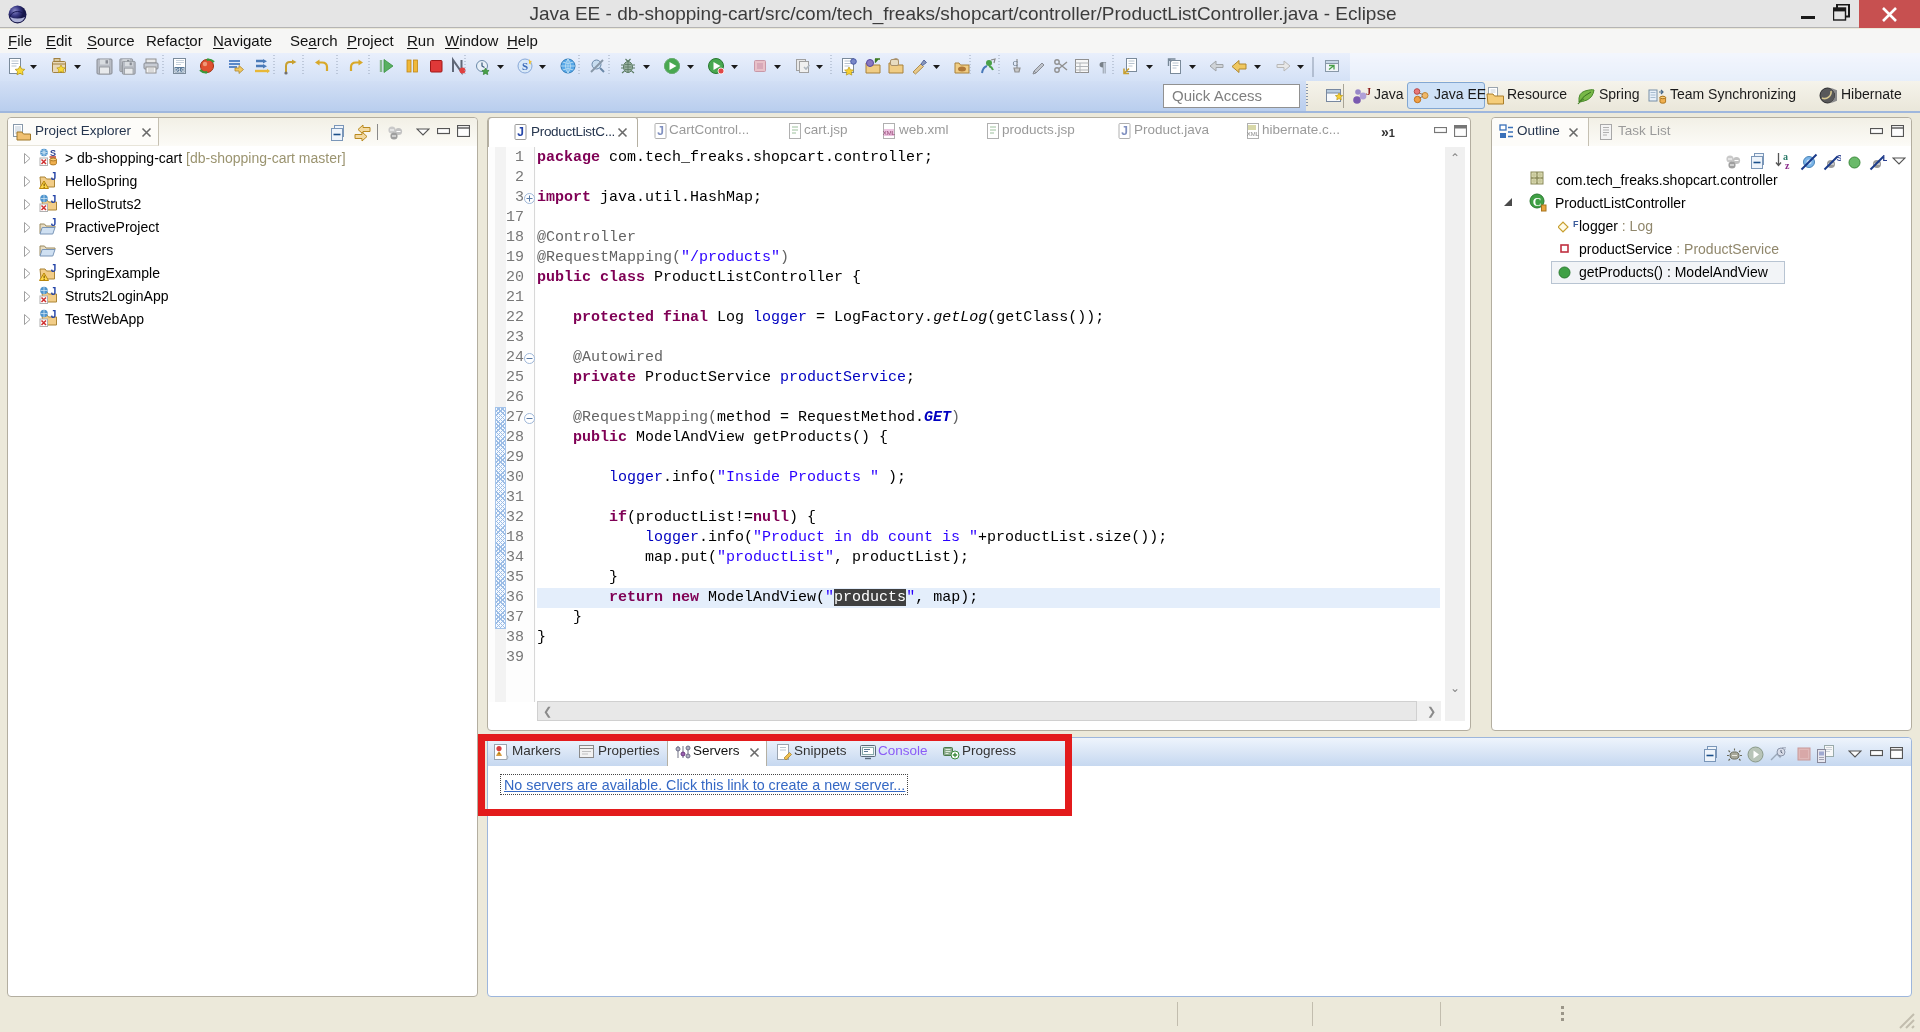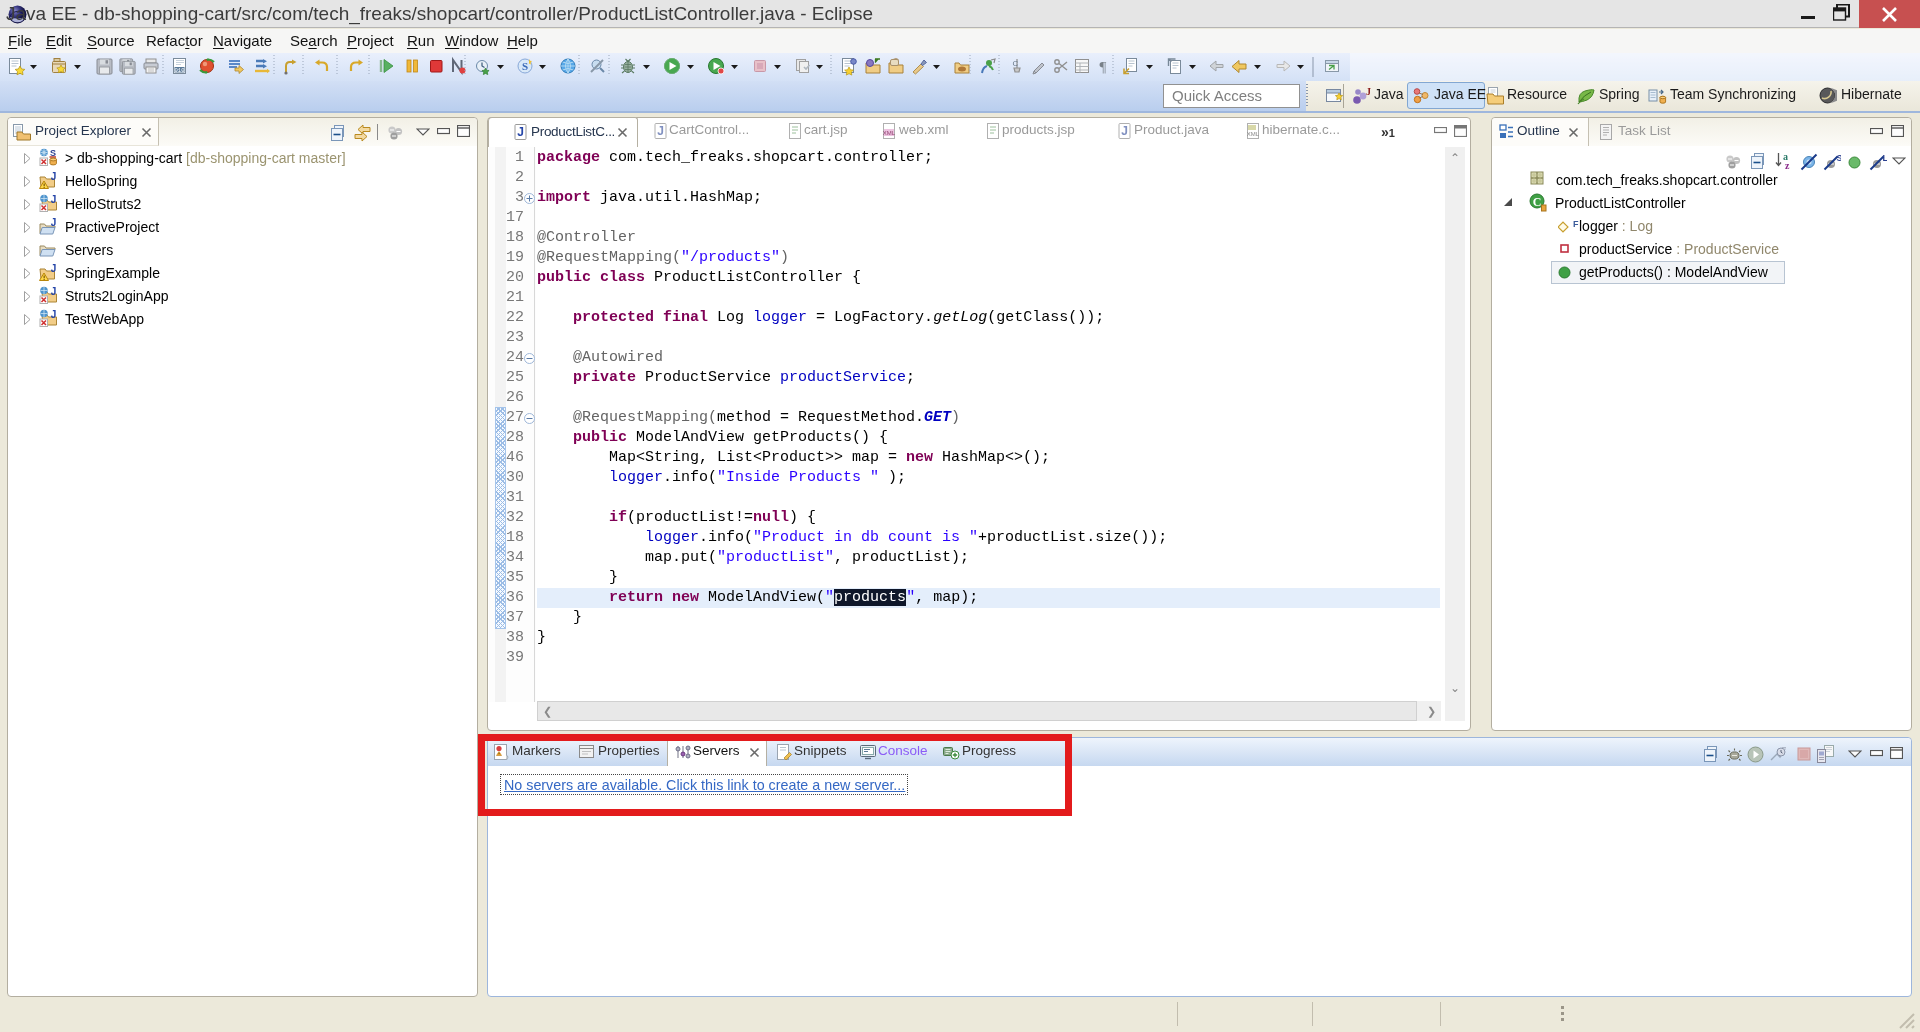--- a/index.html
+++ b/index.html
@@ -1,21 +1,21 @@
 <!DOCTYPE html>
 <html><head>
 <meta charset="utf-8">
 <style>
   * { margin:0; padding:0; box-sizing:border-box; }
   html,body { width:1920px; height:1032px; overflow:hidden; font-family:"Liberation Sans", sans-serif; }
   body { background:#ece9da; position:relative; }
   .abs { position:absolute; }
   
   #titlebar { position:absolute; left:0; top:0; width:1920px; height:28px; background:#e5e5e5; border-bottom:1px solid #b4b4b4; }
-  #title { position:absolute; top:3px; width:100%; font-size:19px; color:#3c3c3c;padding-left:6px; }
+  #title { position:absolute; top:3px; width:100%; text-align:center; font-size:19px; color:#3c3c3c;padding-left:6px; }
   #closebtn { position:absolute; right:0; top:0; width:61px; height:28px; background:#c75050; color:#fff; text-align:center; }
   
   #menubar { position:absolute; left:0; top:29px; width:1920px; height:24px; background:#f6f6f5; font-size:15px; color:#111; }
   #menubar span.m { position:absolute; top:3px; }
   #menubar u { text-decoration:underline; text-underline-offset:2px; }
   
   #tb1 { position:absolute; left:0; top:53px; width:1920px; height:28px; background:linear-gradient(#e9effc,#d4e1f6); }
   #tb2 { position:absolute; left:0; top:81px; width:1920px; height:30px; background:linear-gradient(#d2dff5,#b9ceee); }
   #tb2right { position:absolute; left:1306px; top:81px; width:614px; height:30px; background:linear-gradient(#f5f3eb,#eae7da); }
   #trimline { position:absolute; left:0; top:111px; width:1920px; height:2px; background:#9fb7dd; }
@@ -812,36 +812,35 @@
     <div class="codeline" style="top:222px">    <span class="k">private</span> ProductService <span class="fld">productService</span>;</div>
   <div class="lnum" style="top:242px">26</div>
   <div class="lnum" style="top:262px">27</div>
     <div class="codeline" style="top:262px">    <span class="an">@RequestMapping(</span>method = RequestMethod.<span class="sf">GET</span><span class="an">)</span></div>
   <svg class="abs" style="left:36px;top:267px" width="11" height="11">
       <circle cx="5.5" cy="5.5" r="5" fill="#fff" stroke="#9db6d8"></circle>
       <path d="M2.5 5.5 h6" stroke="#5a7ca8" stroke-width="1"></path>
     </svg>
   <div class="lnum" style="top:282px">28</div>
     <div class="codeline" style="top:282px">    <span class="k">public</span> ModelAndView getProducts() {</div>
-  <div class="lnum" style="top:302px">46</div>
-    <div class="codeline" style="top:302px">        Map&lt;String, List&lt;Product&gt;&gt; map = <span class="k">new</span> HashMap&lt;&gt;();</div>
+  <div class="lnum" style="top:302px">29</div>
   <div class="lnum" style="top:322px">30</div>
     <div class="codeline" style="top:322px">        <span class="fld">logger</span>.info(<span class="s">"Inside Products "</span> );</div>
   <div class="lnum" style="top:342px">31</div>
   <div class="lnum" style="top:362px">32</div>
     <div class="codeline" style="top:362px">        <span class="k">if</span>(productList!=<span class="k">null</span>) {</div>
   <div class="lnum" style="top:382px">18</div>
     <div class="codeline" style="top:382px">            <span class="fld">logger</span>.info(<span class="s">"Product in db count is "</span>+productList.size());</div>
   <div class="lnum" style="top:402px">34</div>
     <div class="codeline" style="top:402px">            map.put(<span class="s">"productList"</span>, productList);</div>
   <div class="lnum" style="top:422px">35</div>
     <div class="codeline" style="top:422px">        }</div>
   <div class="abs" style="left:49px;top:442px;width:903px;height:20px;background:#e4eefb"></div>
   <div class="lnum" style="top:442px">36</div>
-    <div class="codeline" style="top:442px">        <span class="k">return</span> <span class="k">new</span> ModelAndView(<span class="s">"</span><span style="background:#0f172a;color:#fff">products</span><span class="s">"</span>, map);</div>
+    <div class="codeline" style="top:442px">        <span class="k">return</span> <span class="k">new</span> ModelAndView(<span class="s">"</span><span style="background:#404040;color:#fff">products</span><span class="s">"</span>, map);</div>
   <div class="lnum" style="top:462px">37</div>
     <div class="codeline" style="top:462px">    }</div>
   <div class="lnum" style="top:482px">38</div>
     <div class="codeline" style="top:482px">}</div>
   <div class="lnum" style="top:502px">39</div>
 </div>
 <div id="statusbar">
   <div class="ssep" style="left:1177px"></div>
   <div class="ssep" style="left:1312px"></div>
   <div class="ssep" style="left:1440px"></div>

